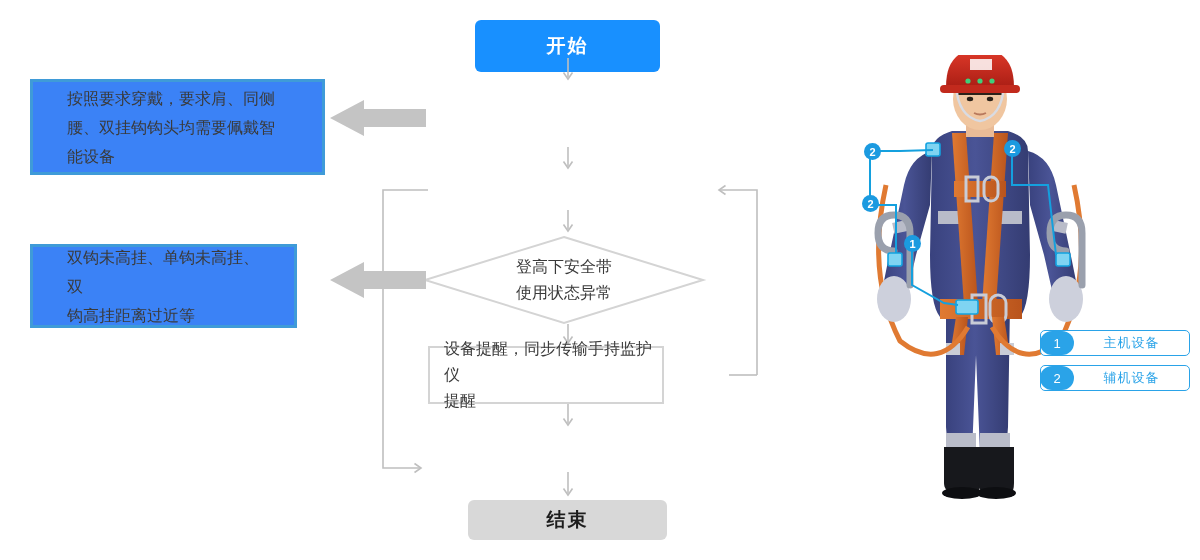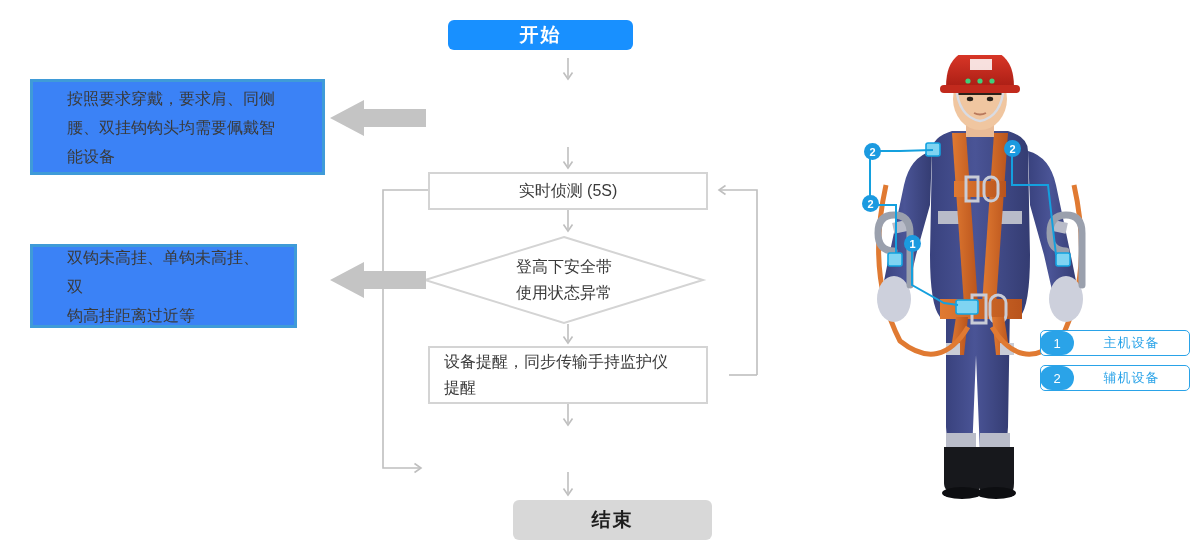--- a/index.html
+++ b/index.html
@@ -113,38 +113,37 @@
     font-size:11px;font-weight:bold;
     display:flex;align-items:center;justify-content:center;
     box-sizing:border-box;
   }
 </style>
 </head>
 <body>
 
 <div id="stage">
 
-  <div class="node terminator term-start" style="left:448px;top:20px;width:185px;height:30px;">开始</div>
+  <div class="node terminator term-start" style="left:475px;top:20px;width:185px;height:52px;">开始</div>
 
   <div class="conn" style="left:560px;top:58px;">
     <svg width="16" height="26" viewBox="0 0 16 26">
       <path d="M8 0 L8 19" stroke="#bfbfbf" stroke-width="1.6" fill="none"></path>
       <path d="M3.5 14.5 L8 21 L12.5 14.5" stroke="#bfbfbf" stroke-width="1.6" fill="none"></path>
     </svg>
   </div>
 
 
   <div class="conn" style="left:560px;top:147px;">
     <svg width="16" height="26" viewBox="0 0 16 26">
       <path d="M8 0 L8 19" stroke="#bfbfbf" stroke-width="1.6" fill="none"></path>
       <path d="M3.5 14.5 L8 21 L12.5 14.5" stroke="#bfbfbf" stroke-width="1.6" fill="none"></path>
     </svg>
   </div>
 
-  <div class="node proc" style="left:428px;top:172px;width:280px;height:38px;">实时侦测 (5S)</div>
 
   <div class="conn" style="left:560px;top:210px;">
     <svg width="16" height="26" viewBox="0 0 16 26">
       <path d="M8 0 L8 19" stroke="#bfbfbf" stroke-width="1.6" fill="none"></path>
       <path d="M3.5 14.5 L8 21 L12.5 14.5" stroke="#bfbfbf" stroke-width="1.6" fill="none"></path>
     </svg>
   </div>
 
   <div class="diamond-wrap" style="left:424px;top:236px;width:280px;height:88px;">
     <svg width="280" height="88" viewBox="0 0 280 88">
@@ -154,39 +153,39 @@
 使用状态异常</div>
   </div>
 
   <div class="conn" style="left:560px;top:324px;">
     <svg width="16" height="24" viewBox="0 0 16 24">
       <path d="M8 0 L8 17" stroke="#bfbfbf" stroke-width="1.6" fill="none"></path>
       <path d="M3.5 12.5 L8 19 L12.5 12.5" stroke="#bfbfbf" stroke-width="1.6" fill="none"></path>
     </svg>
   </div>
 
-  <div class="node proc left" style="left:428px;top:346px;width:280px;height:58px;">设备提醒，同步传输手持监护仪
+  <div class="node proc left" style="left:428px;top:346px;width:236px;height:58px;">设备提醒，同步传输手持监护仪
 提醒</div>
 
   <div class="conn" style="left:560px;top:404px;">
     <svg width="16" height="26" viewBox="0 0 16 26">
       <path d="M8 0 L8 19" stroke="#bfbfbf" stroke-width="1.6" fill="none"></path>
       <path d="M3.5 14.5 L8 21 L12.5 14.5" stroke="#bfbfbf" stroke-width="1.6" fill="none"></path>
     </svg>
   </div>
 
 
   <div class="conn" style="left:560px;top:472px;">
     <svg width="16" height="28" viewBox="0 0 16 28">
       <path d="M8 0 L8 21" stroke="#bfbfbf" stroke-width="1.6" fill="none"></path>
       <path d="M3.5 16.5 L8 23 L12.5 16.5" stroke="#bfbfbf" stroke-width="1.6" fill="none"></path>
     </svg>
   </div>
 
-  <div class="node terminator term-end" style="left:468px;top:500px;width:199px;height:40px;margin-left:45px;">结束</div>
+  <div class="node terminator term-end" style="left:468px;top:500px;width:199px;height:40px;">结束</div>
 
   <div class="conn" style="left:706px;top:183px;">
     <svg width="56" height="200" viewBox="0 0 56 200">
       <path d="M51 192 L51 7 L14 7" stroke="#bfbfbf" stroke-width="1.6" fill="none"></path>
       <path d="M19.5 2.5 L13 7 L19.5 11.5" stroke="#bfbfbf" stroke-width="1.6" fill="none"></path>
       <path d="M51 192 L23 192" stroke="#bfbfbf" stroke-width="1.6" fill="none"></path>
     </svg>
   </div>
 
   <div class="conn" style="left:378px;top:183px;">

